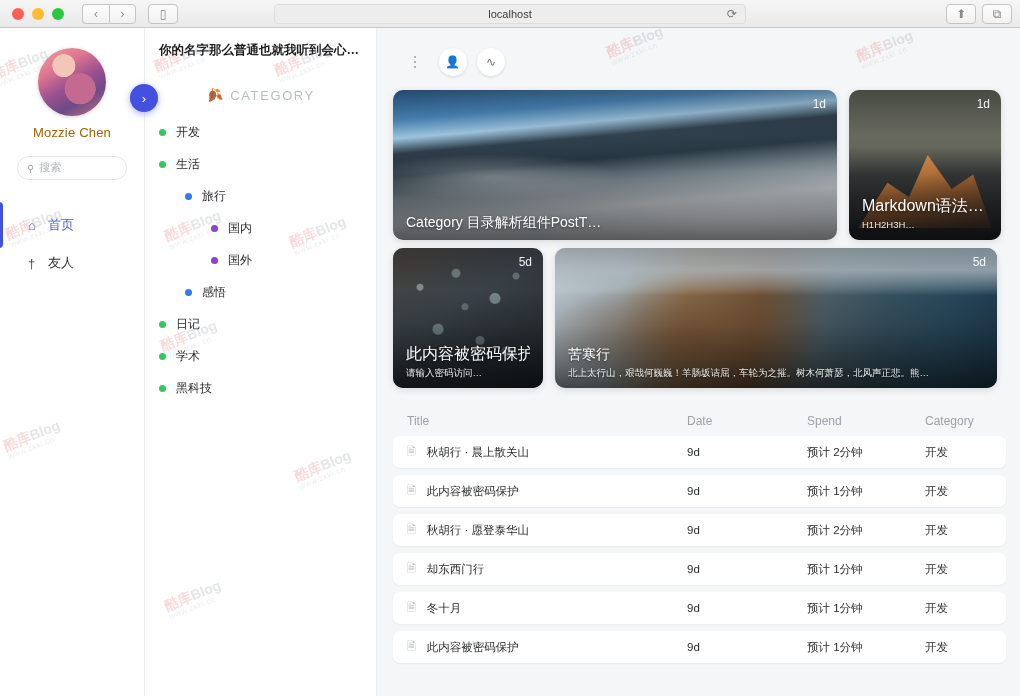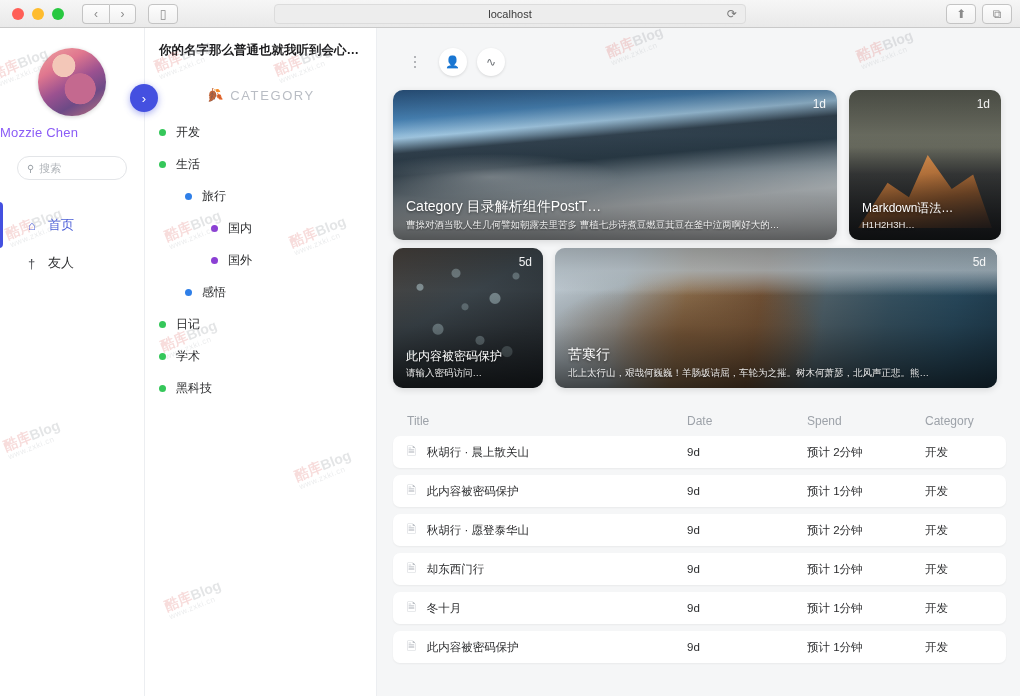--- a/index.html
+++ b/index.html
@@ -67,34 +67,34 @@
     width: 68px; height: 68px; border-radius: 50%;
     margin: 0 auto;
     background:
       radial-gradient(circle at 38% 26%, #f3c7b8 0 17%, transparent 18%),
       radial-gradient(circle at 62% 60%, #c4698f 0 26%, transparent 27%),
       linear-gradient(150deg, #f0a5a0 0%, #e0778f 28%, #9b5190 52%, #6d4a86 72%, #c0737e 100%);
     box-shadow: 0 1px 4px rgba(0,0,0,.18);
     overflow: hidden;
   }
   .profile-name {
-    text-align: left; margin-top: 9px;
-    font-size: 13px; color: #8b5cf6; letter-spacing: .2px;
+    text-align: center; margin-top: 9px;
+    font-size: 13px; color: #a16207; letter-spacing: .2px;
   }
   .search-box {
     margin: 16px auto 0; width: 110px; height: 24px;
     border: 1px solid #e3e5e8; border-radius: 13px;
     display: flex; align-items: center; padding: 0 9px;
     background: #fff;
   }
   .search-box .s-ico { font-size: 10px; color: #9aa0a6; margin-right: 5px; }
   .search-box input {
     border: none; outline: none; font-size: 11px; width: 100%;
     color: #4a4a4a; background: transparent;
-    font-family: Liberation Sans, sans-serif;
+    font-family: Liberation Mono, monospace;
   }
   .search-box input::placeholder { color: #b0b4b9; }
 
   .nav-list { margin-top: 26px; }
   .nav-item {
     display: flex; align-items: center;
     height: 38px; padding-left: 28px; position: relative;
     font-size: 13px; color: #2f3032;
   }
   .nav-item .n-ico { width: 20px; font-size: 13px; color: #4b4d52; }
@@ -239,21 +239,21 @@
   .card .badge {
     position: absolute; top: 7px; right: 11px;
     font-size: 12px; color: rgba(255,255,255,.92);
   }
   .card .card-text { position: absolute; left: 13px; right: 13px; bottom: 9px; }
   .card .card-title {
     color: #fff; font-size: 14px; line-height: 1.25;
     text-shadow: 0 1px 3px rgba(0,0,0,.55);
     white-space: nowrap; overflow: hidden;
   }
-  .card.small .card-title, .card.tiny .card-title { font-size: 12px; }
+  .card.small .card-title, .card.tiny .card-title { font-size: 16px; }
   .card .card-sub {
     color: rgba(255,255,255,.9); font-size: 9.5px; margin-top: 3px;
     line-height: 1.3; white-space: nowrap; overflow: hidden;
     text-shadow: 0 1px 2px rgba(0,0,0,.5);
   }
 
   
   .table { margin-top: 18px; }
   .thead {
     display: flex; align-items: center; height: 30px;
@@ -447,21 +447,20 @@
       <div class="round-btn">∿</div>
     </div>
 
     <div class="card-row">
         <div class="card big">
           <div class="bg bg-snow"></div>
           <div class="scrim"></div>
           <div class="badge">1d</div>
           <div class="card-text">
             <div class="card-title">Category 目录解析组件PostT…</div>
-            <div class="card-sub">曹操对酒当歌人生几何譬如朝露去里苦多 曹植七步诗煮豆燃豆萁豆在釜中泣两啊好大的…</div>
           </div>
         </div>
         <div class="card small">
           <div class="bg bg-peak"></div>
           <div class="scrim"></div>
           <div class="badge">1d</div>
           <div class="card-text">
             <div class="card-title">Markdown语法…</div>
             <div class="card-sub">H1H2H3H…</div>
           </div>

